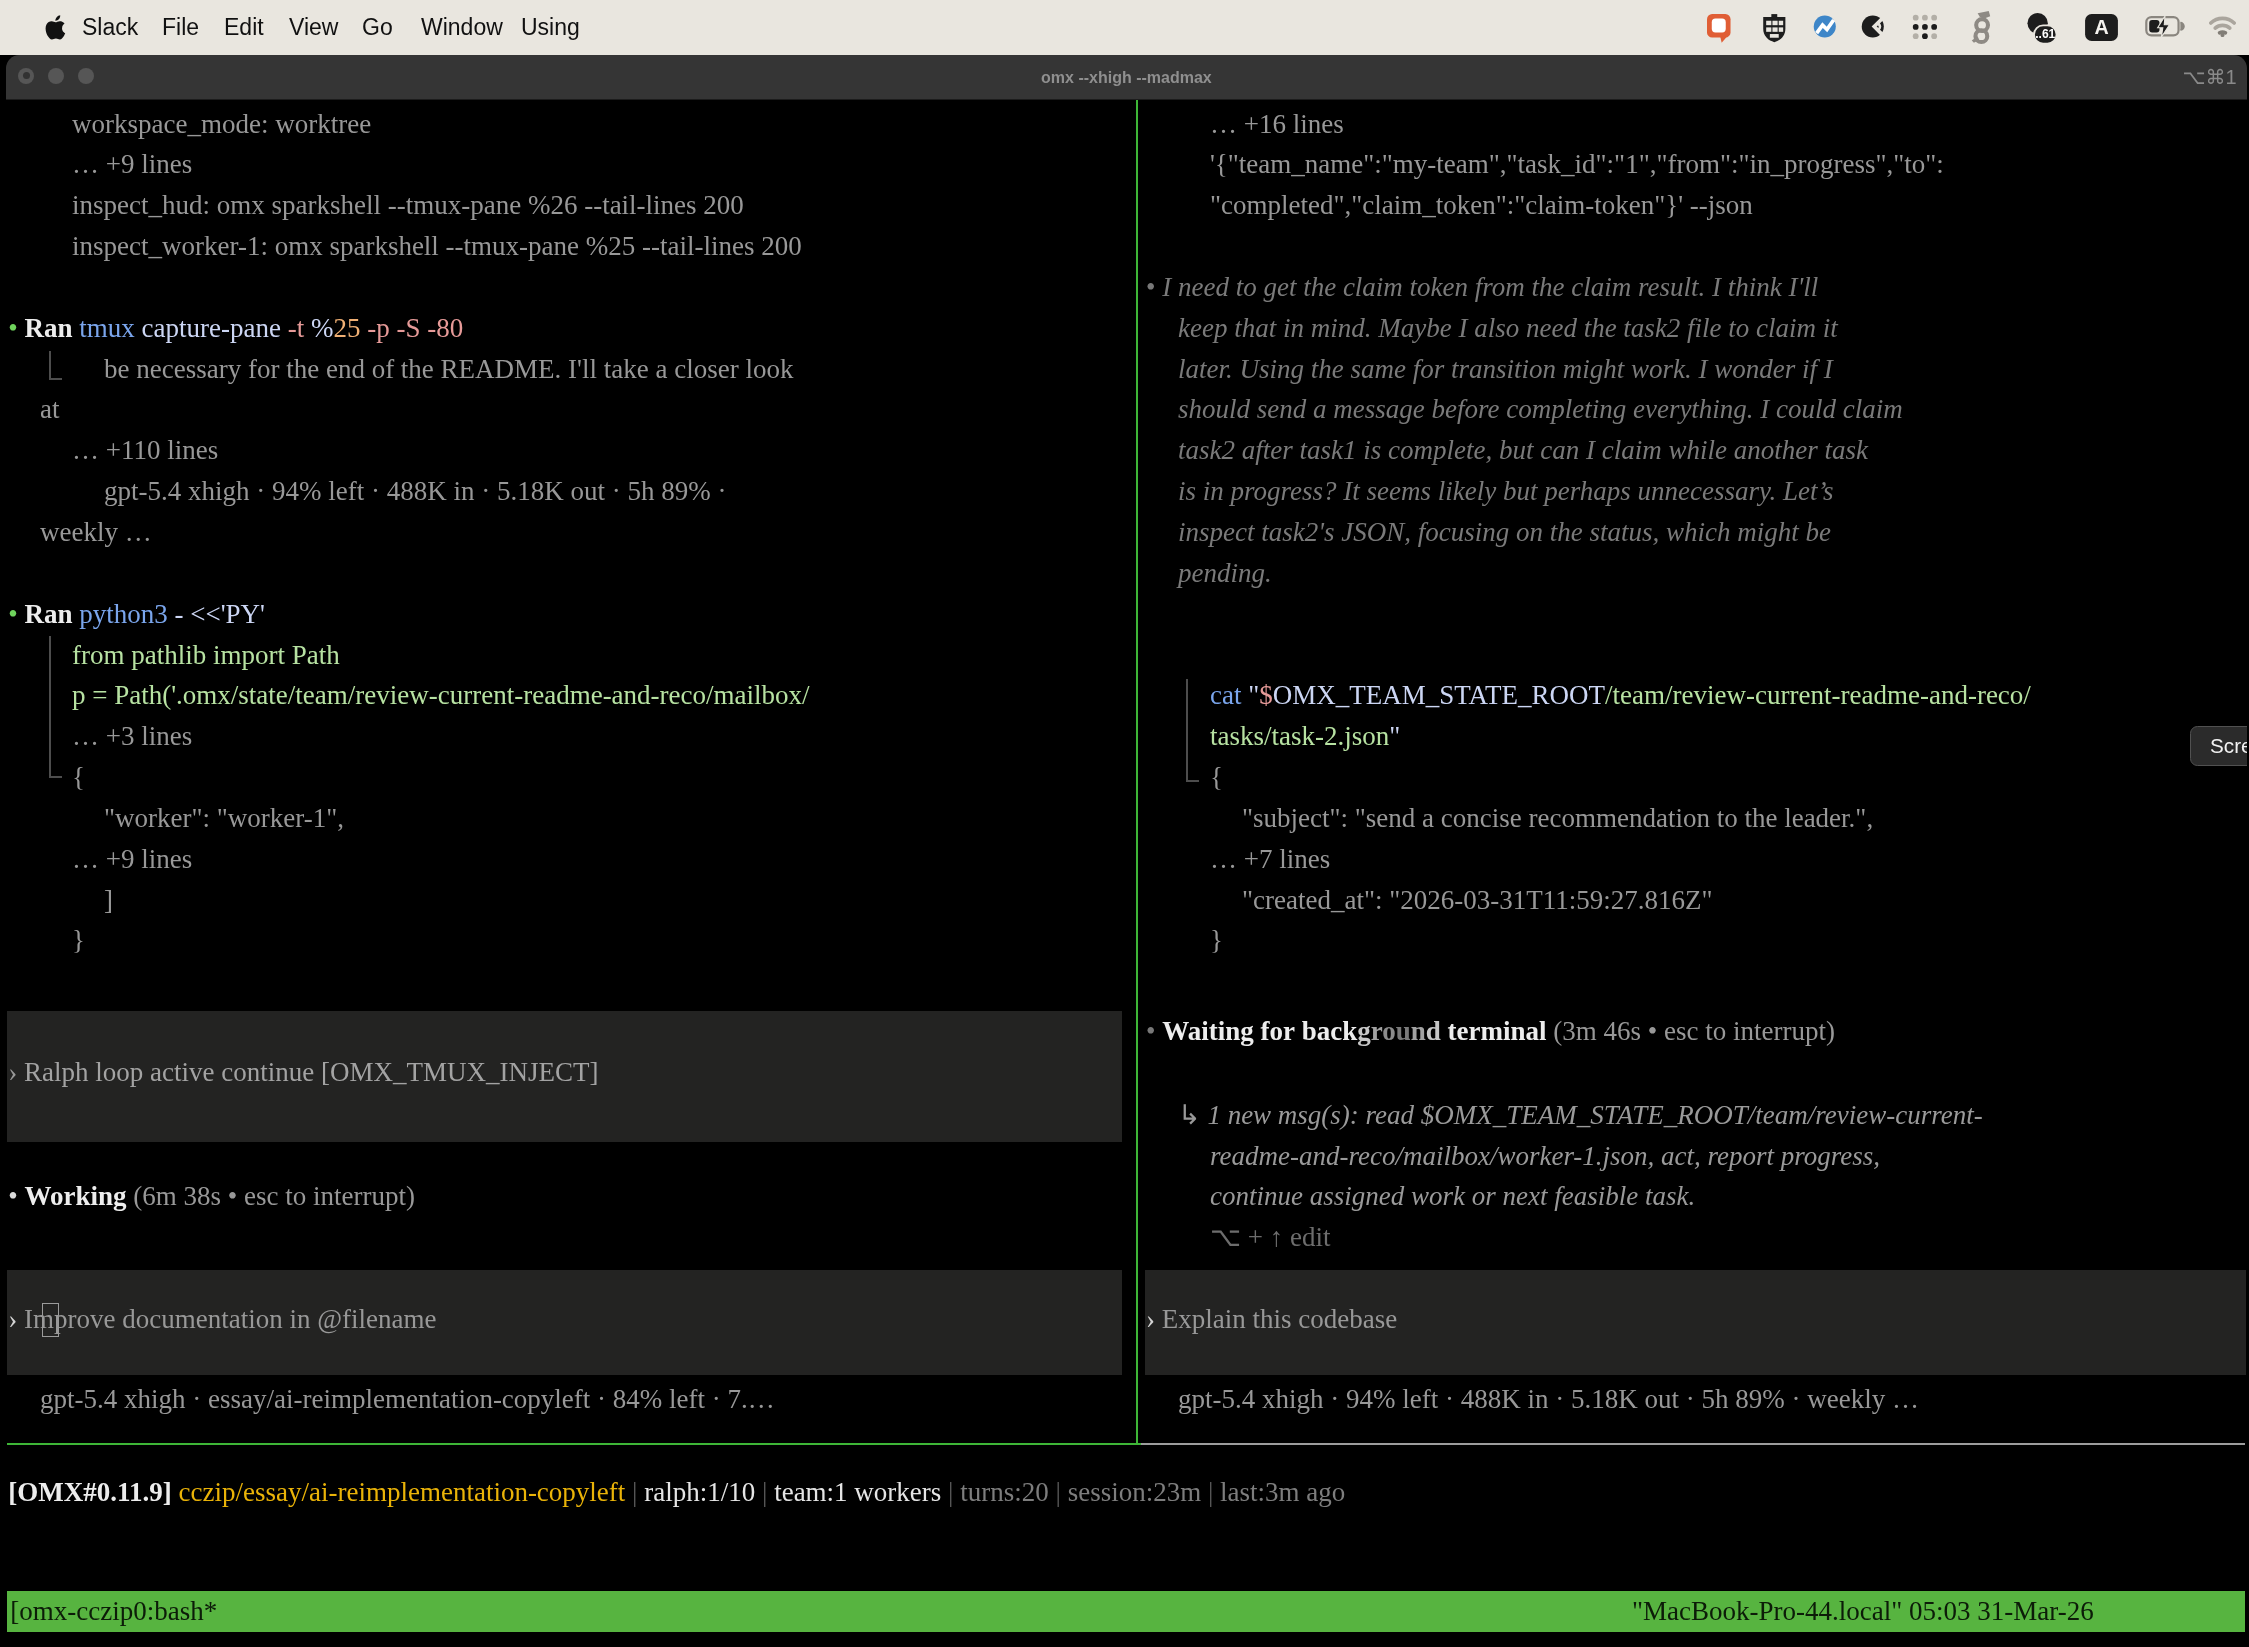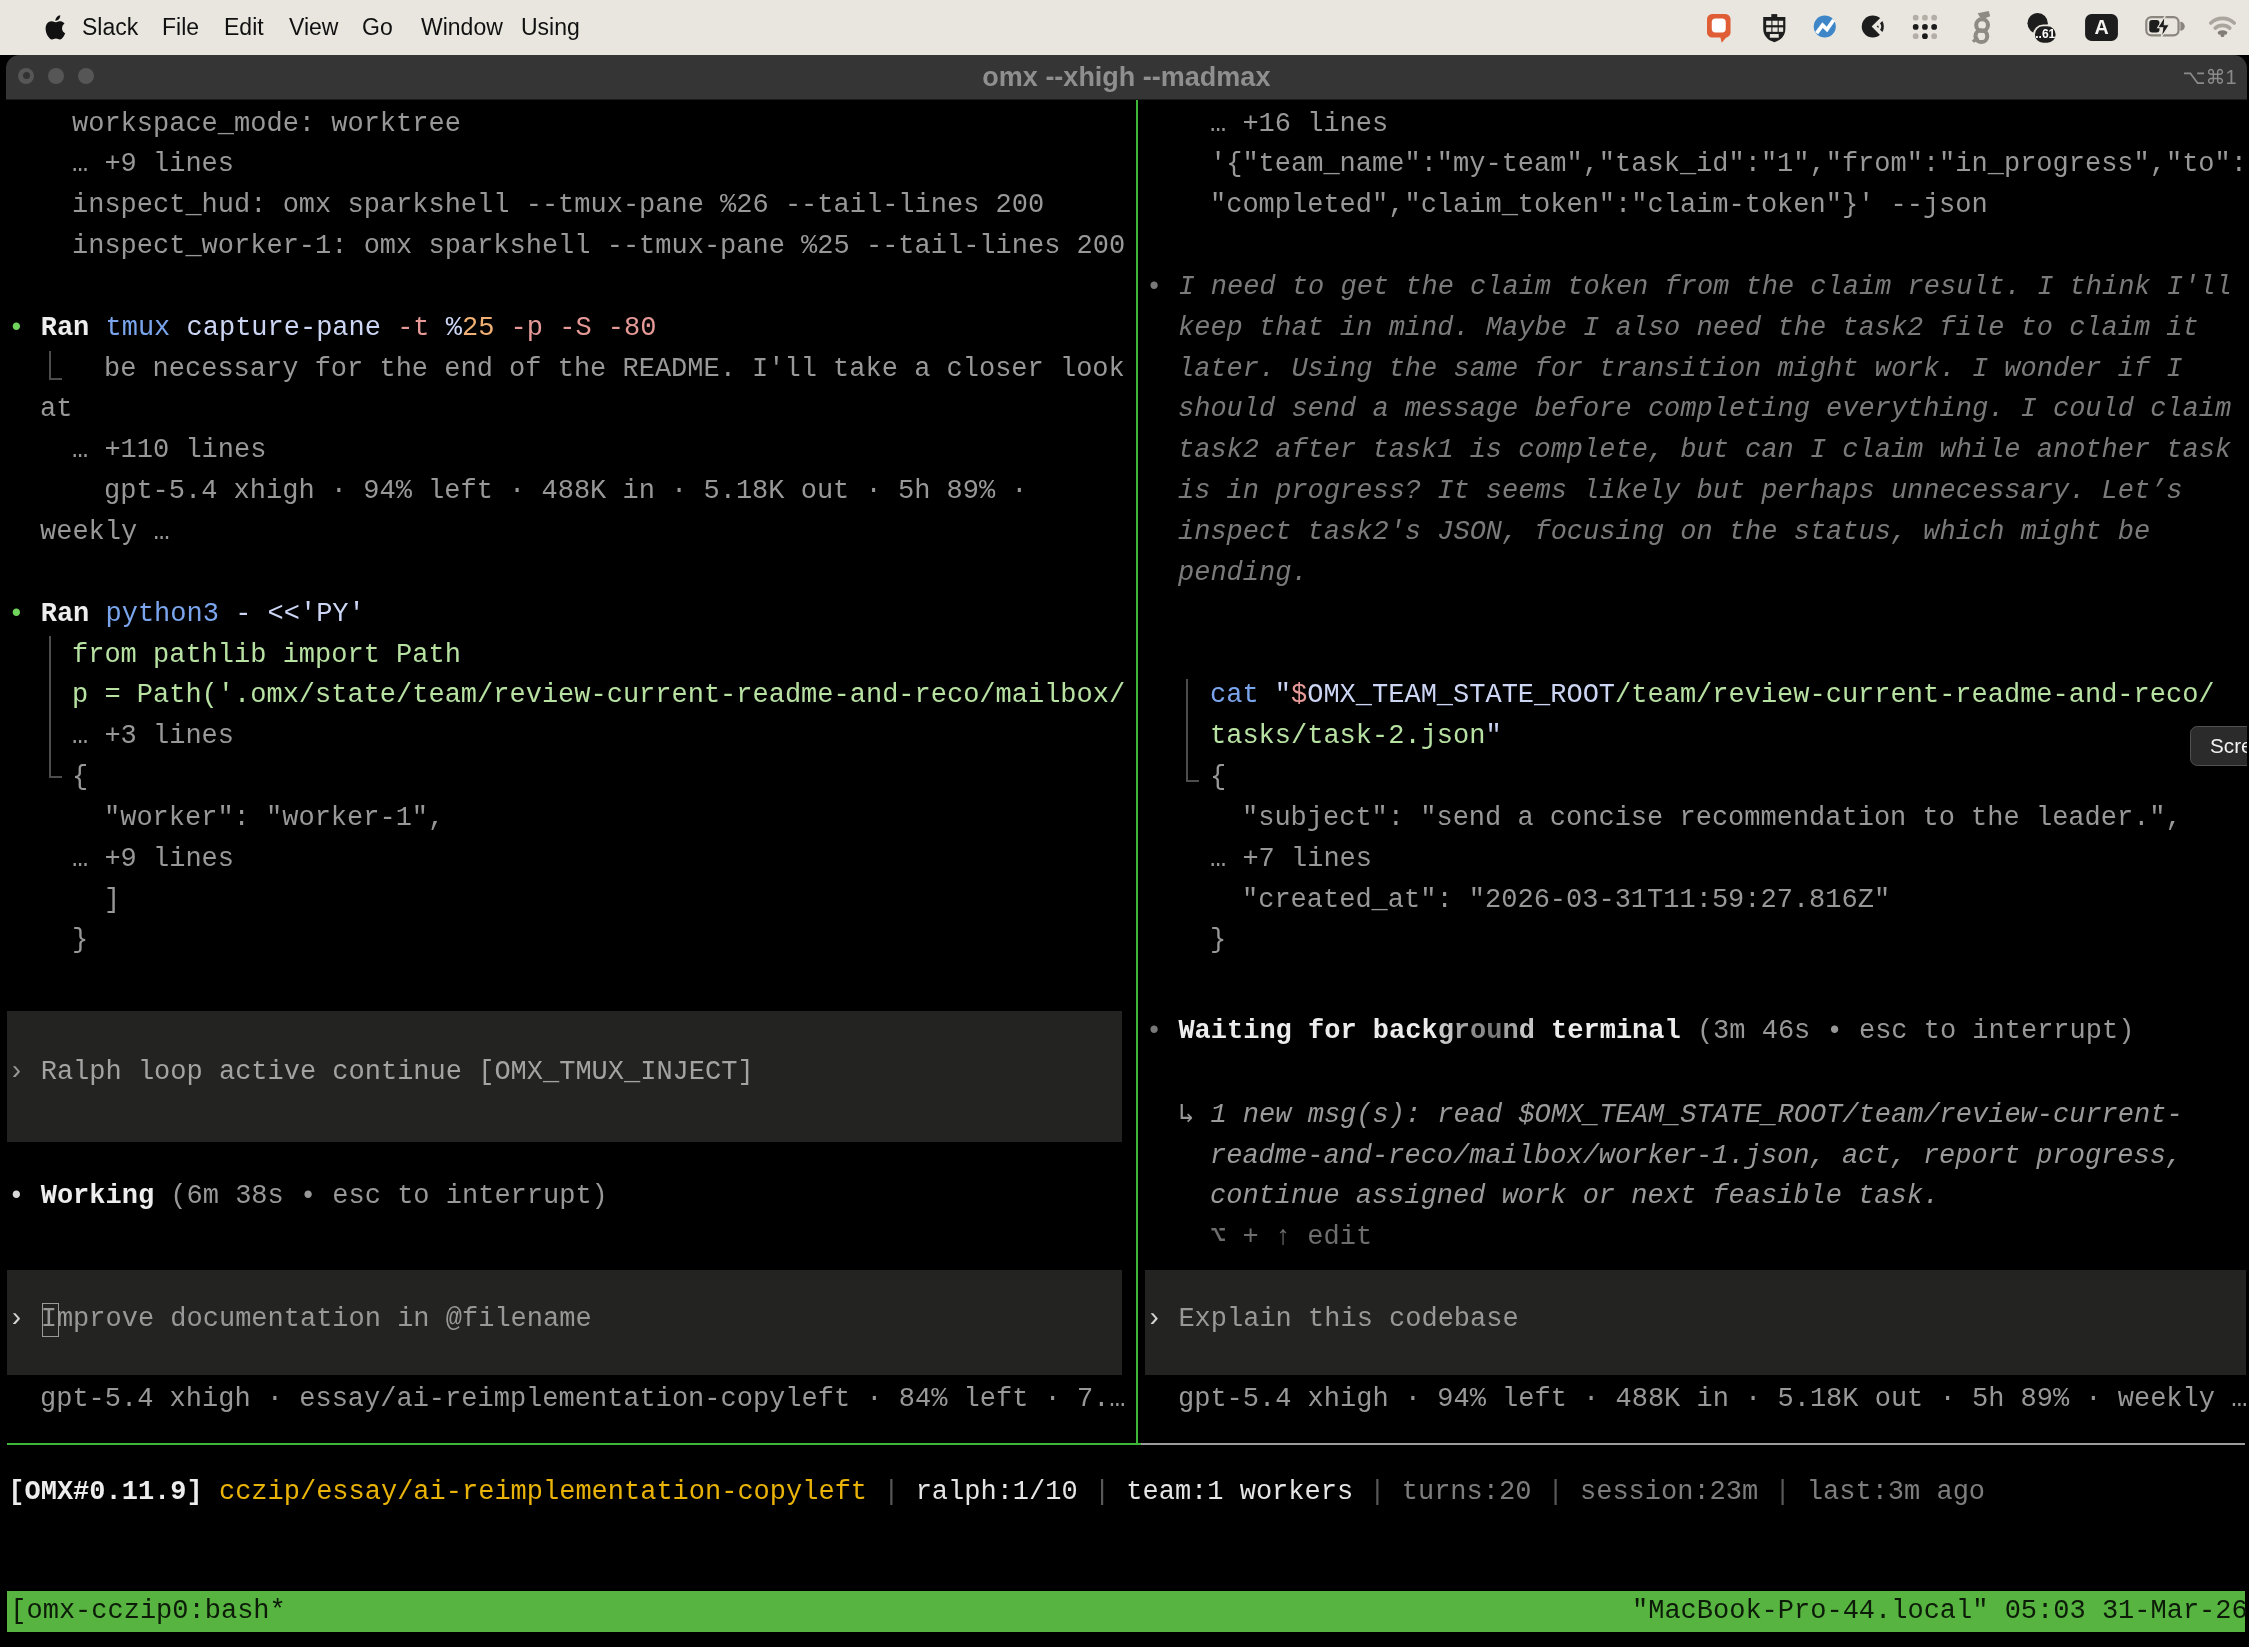--- a/index.html
+++ b/index.html
@@ -4,25 +4,25 @@
 html,body{width:2250px;height:1648px;background:#000;overflow:hidden;position:relative}
 .menubar{position:absolute;left:0;top:0;width:2250px;height:55px;background:#e9e6df}
 .mitem{position:absolute;top:0;height:55px;line-height:55px;font-family:"Liberation Sans",sans-serif;
   font-size:23px;color:#111}
 .window{position:absolute;left:5.9px;top:55px;width:2241px;height:1591px;background:#000;
   border-radius:13.3px;overflow:hidden}
 .titlebar{position:absolute;left:0;top:0;width:100%;height:45px;background:#353535;
   border-bottom:1.5px solid #1c1c1c}
 .tl{position:absolute;top:12.5px;width:16px;height:16px;border-radius:50%;background:#565656}
 .title{position:absolute;left:0;top:0;width:100%;height:45px;line-height:45px;text-align:center;
-  font-family:"Liberation Sans",sans-serif;font-weight:bold;font-size:27px;color:#8f8f8f}
+  font-family:"Liberation Sans",sans-serif;font-weight:bold;font-size:16px;color:#8f8f8f}
 .wkey{position:absolute;right:10.3px;top:0;height:45px;line-height:45px;
   font-family:"Liberation Sans",sans-serif;font-size:20px;color:#8a8a8a}
 .clip{position:absolute;left:0;top:0;width:2247px;height:1648px;overflow:hidden}
-.ln{position:absolute;white-space:pre;font-family:Liberation Mono, monospace;
+.ln{position:absolute;white-space:pre;font-family:Liberation Serif, serif;
   font-size:27px;line-height:41px;height:41px}
 .i{font-style:italic}
 .w{font-weight:bold}
 .g{color:#989898}
 .gi{color:#9a9a9a}
 .dim{color:#787878}
 .dimi{color:#7a7a7a}
 .hint{color:#6d6d6d}
 .lt{color:#a3a3a3}
 .lt2{color:#d3d3d3}

